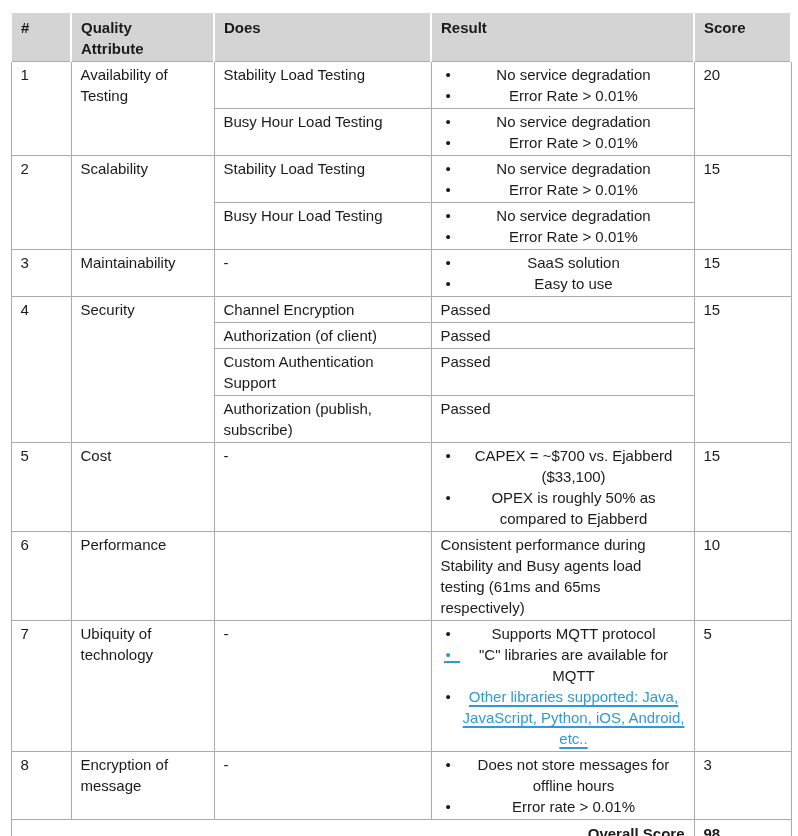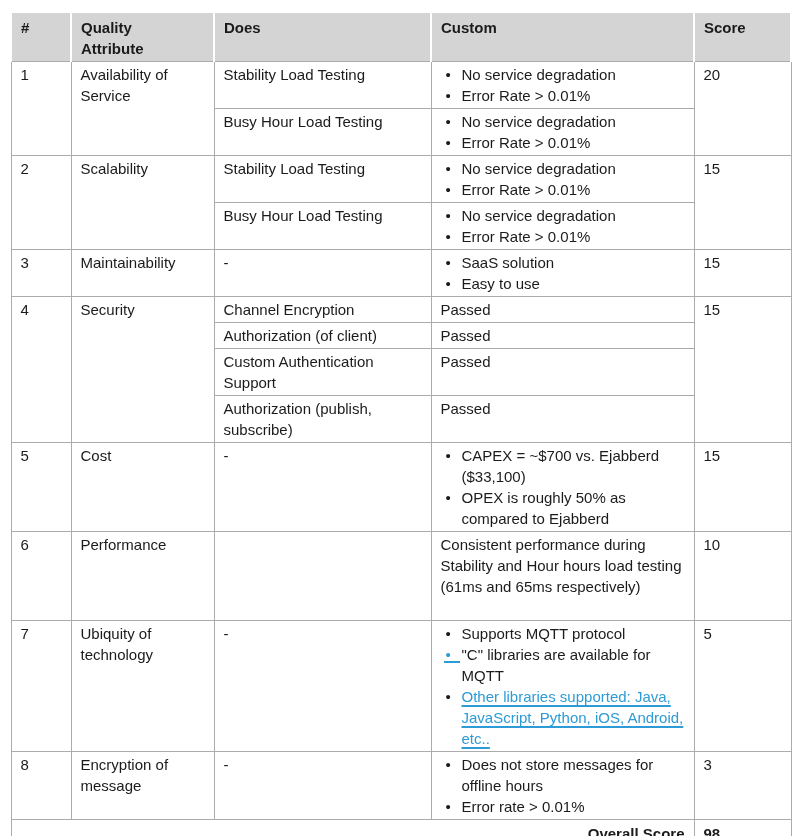--- a/index.html
+++ b/index.html
@@ -33,21 +33,21 @@
     word-wrap:break-word;
   }
   th{
     background:var(--header-bg);
     font-weight:bold;
     border:2px solid #ffffff;
     border-bottom:1px solid var(--border-color);
     padding-top:4px;
   }
   th .hdr-narrow{display:inline-block;width:90px;}
-  .bullet{position:relative;padding-left:21px;}
+  .bullet{position:relative;padding-left:21px;text-align:center;}
   .bullet::before{content:"\2022";position:absolute;left:5px;top:0;}
   .bullet.link-marker::before{color:var(--link-color);}
   .bullet.link-marker::after{
     content:"";position:absolute;left:3px;top:17px;width:16px;
     border-top:2px solid var(--link-color);
   }
   .link-text{
     color:var(--link-color);
     text-decoration:underline;
     text-decoration-thickness:1.5px;
@@ -68,27 +68,27 @@
       <col style="width:217px">
       <col style="width:263px">
       <col style="width:97px">
     </colgroup>
 
     <tbody>
         <tr style="height:47px">
       <th><span>#</span></th>
       <th><span class="hdr-narrow">Quality Attribute</span></th>
       <th><span>Does</span></th>
-      <th><span>Custom</span></th>
+      <th><span>Result</span></th>
       <th><span>Score</span></th>
     </tr>
 
     <tr style="height:47px">
       <td rowspan="2">1</td>
-      <td rowspan="2">Availability of Service</td>
+      <td rowspan="2">Availability of Testing</td>
       <td>Stability Load Testing</td>
       <td>
         <div class="bullet"><span>No service degradation</span></div>
         <div class="bullet"><span>Error Rate &gt; 0.01%</span></div>
       </td>
       <td rowspan="2">20</td>
     </tr>
     <tr style="height:46px">
       <td>Busy Hour Load Testing</td>
       <td>
@@ -154,21 +154,21 @@
         <div class="bullet"><span>CAPEX = ~$700 vs. Ejabberd ($33,100)</span></div>
         <div class="bullet"><span>OPEX is roughly 50% as compared to Ejabberd</span></div>
       </td>
       <td>15</td>
     </tr>
 
     <tr style="height:89px">
       <td>6</td>
       <td>Performance</td>
       <td></td>
-      <td>Consistent performance during Stability and Hour hours load testing (61ms and 65ms respectively)</td>
+      <td>Consistent performance during Stability and Busy agents load testing (61ms and 65ms respectively)</td>
       <td>10</td>
     </tr>
 
     <tr style="height:131px">
       <td>7</td>
       <td>Ubiquity of technology</td>
       <td>-</td>
       <td>
         <div class="bullet"><span>Supports MQTT protocol</span></div>
         <div class="bullet link-marker"><span>"C" libraries are available for MQTT</span></div>

